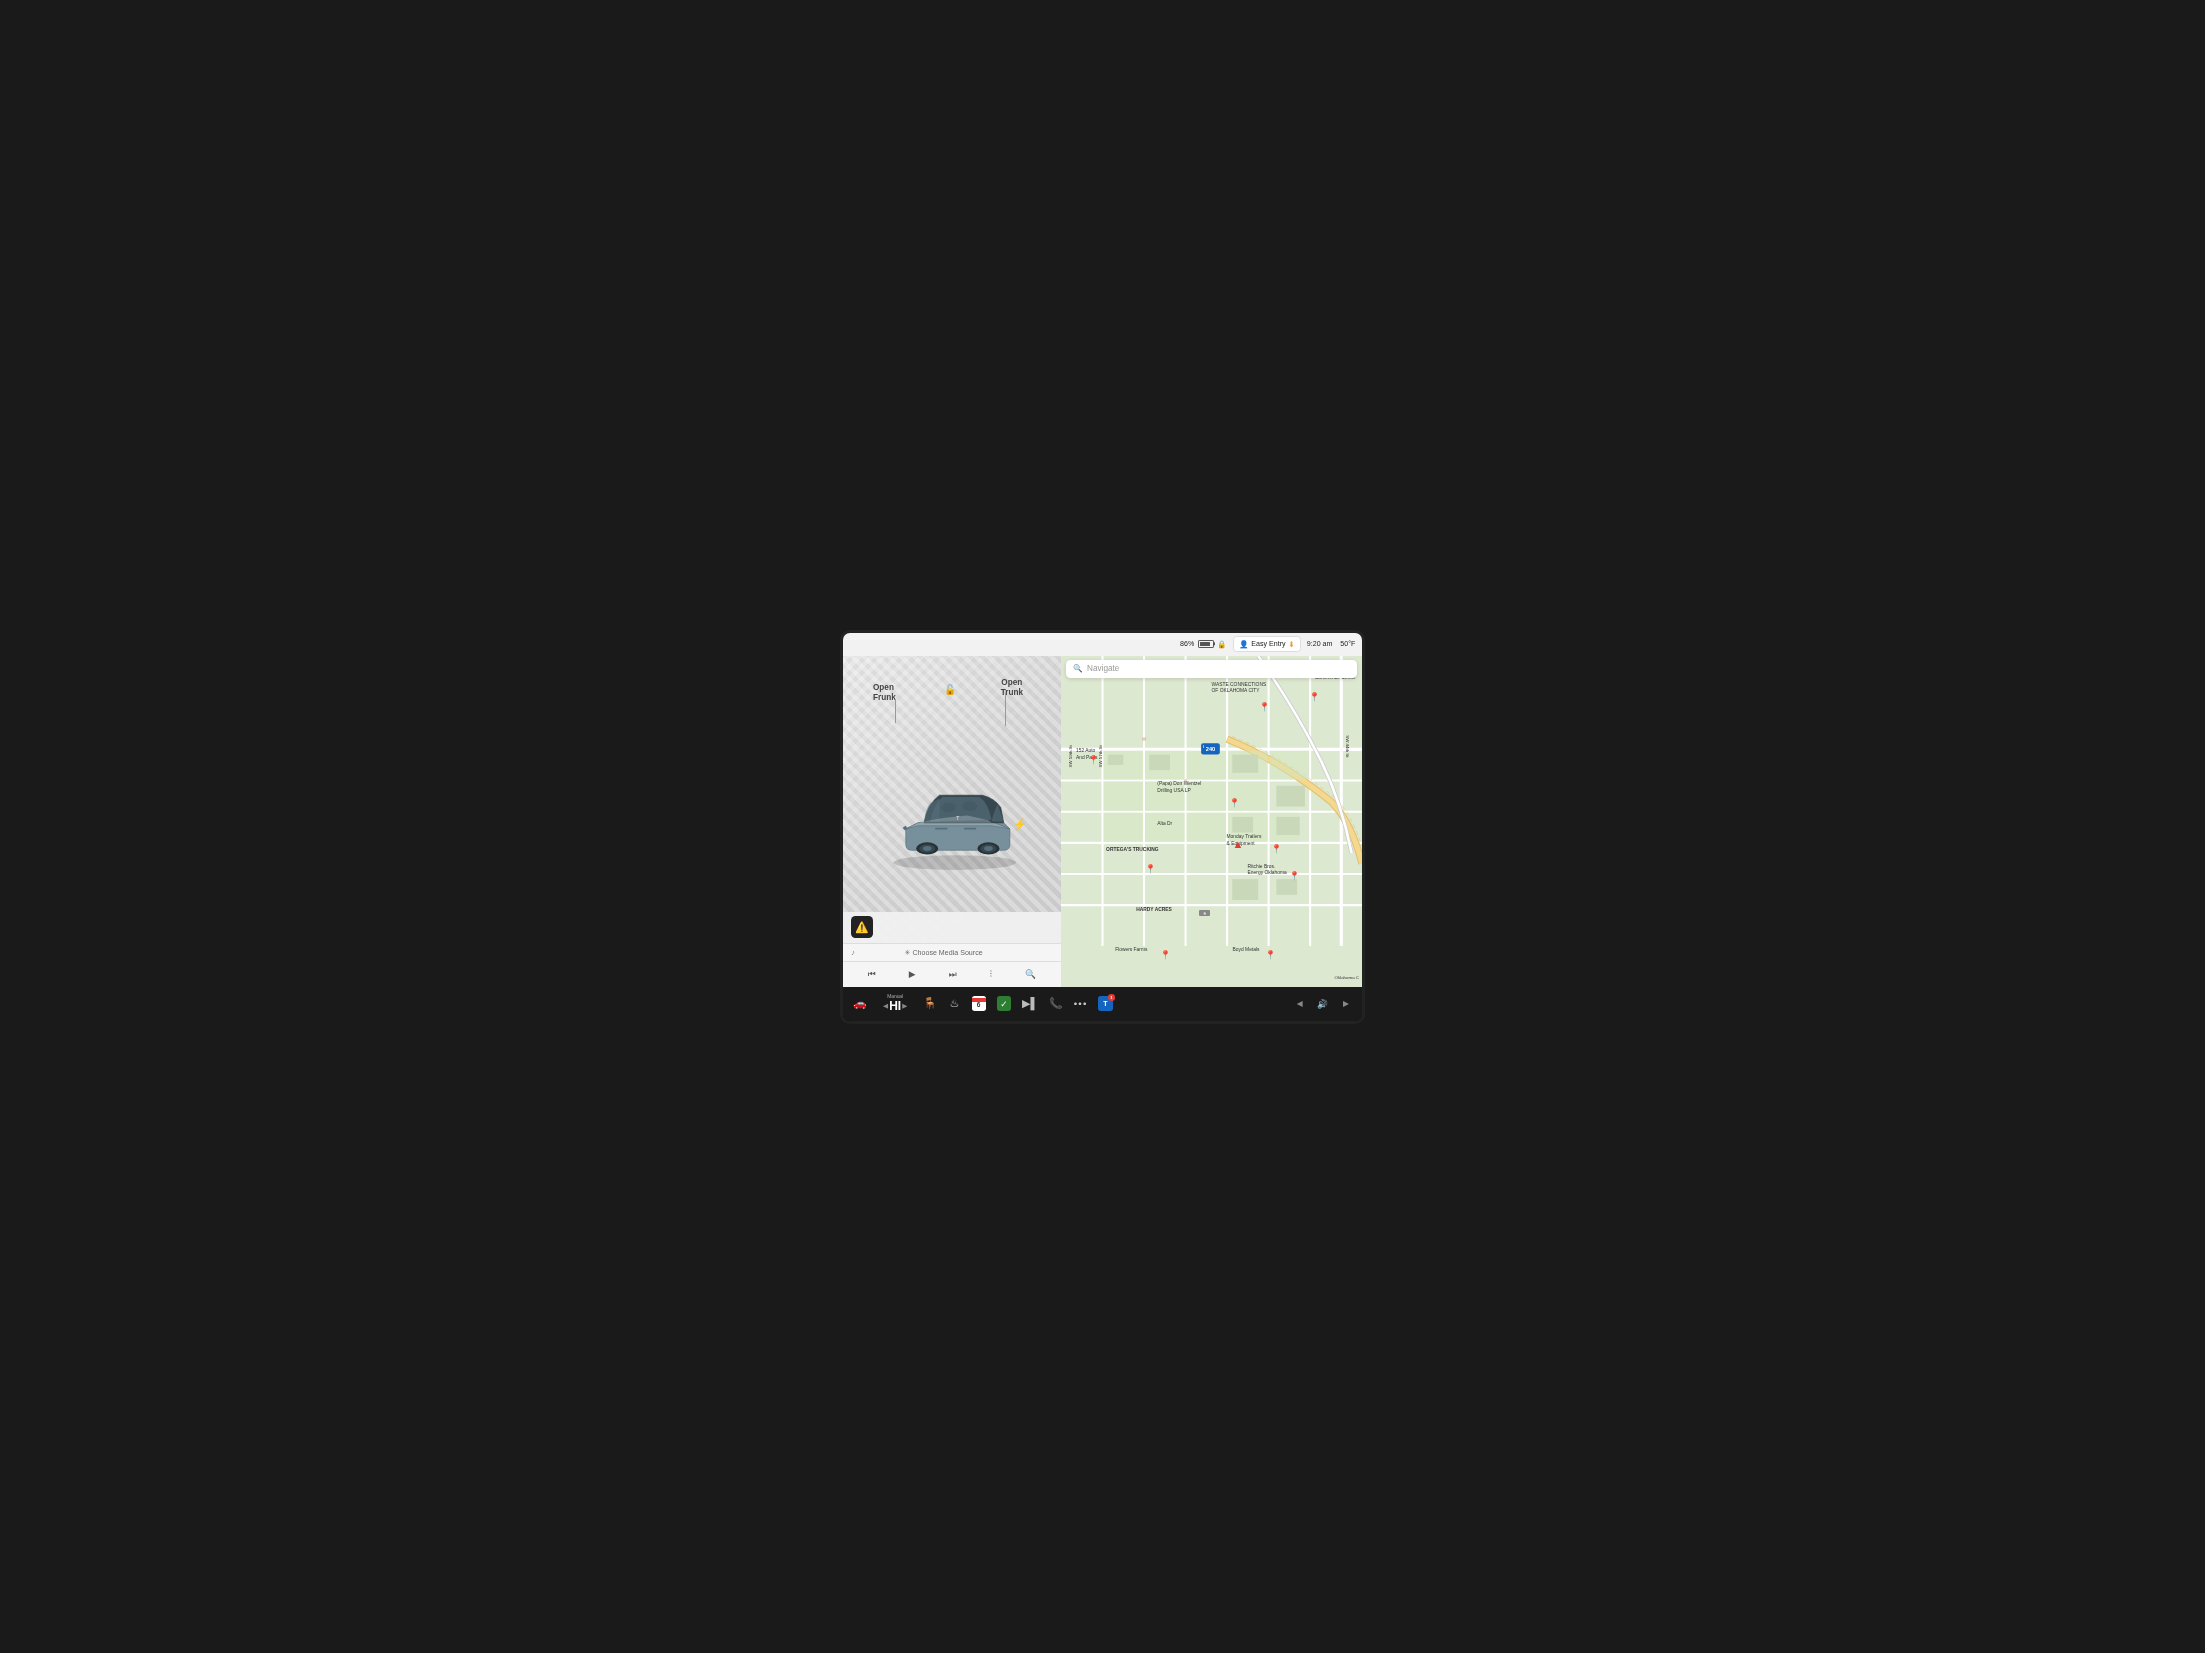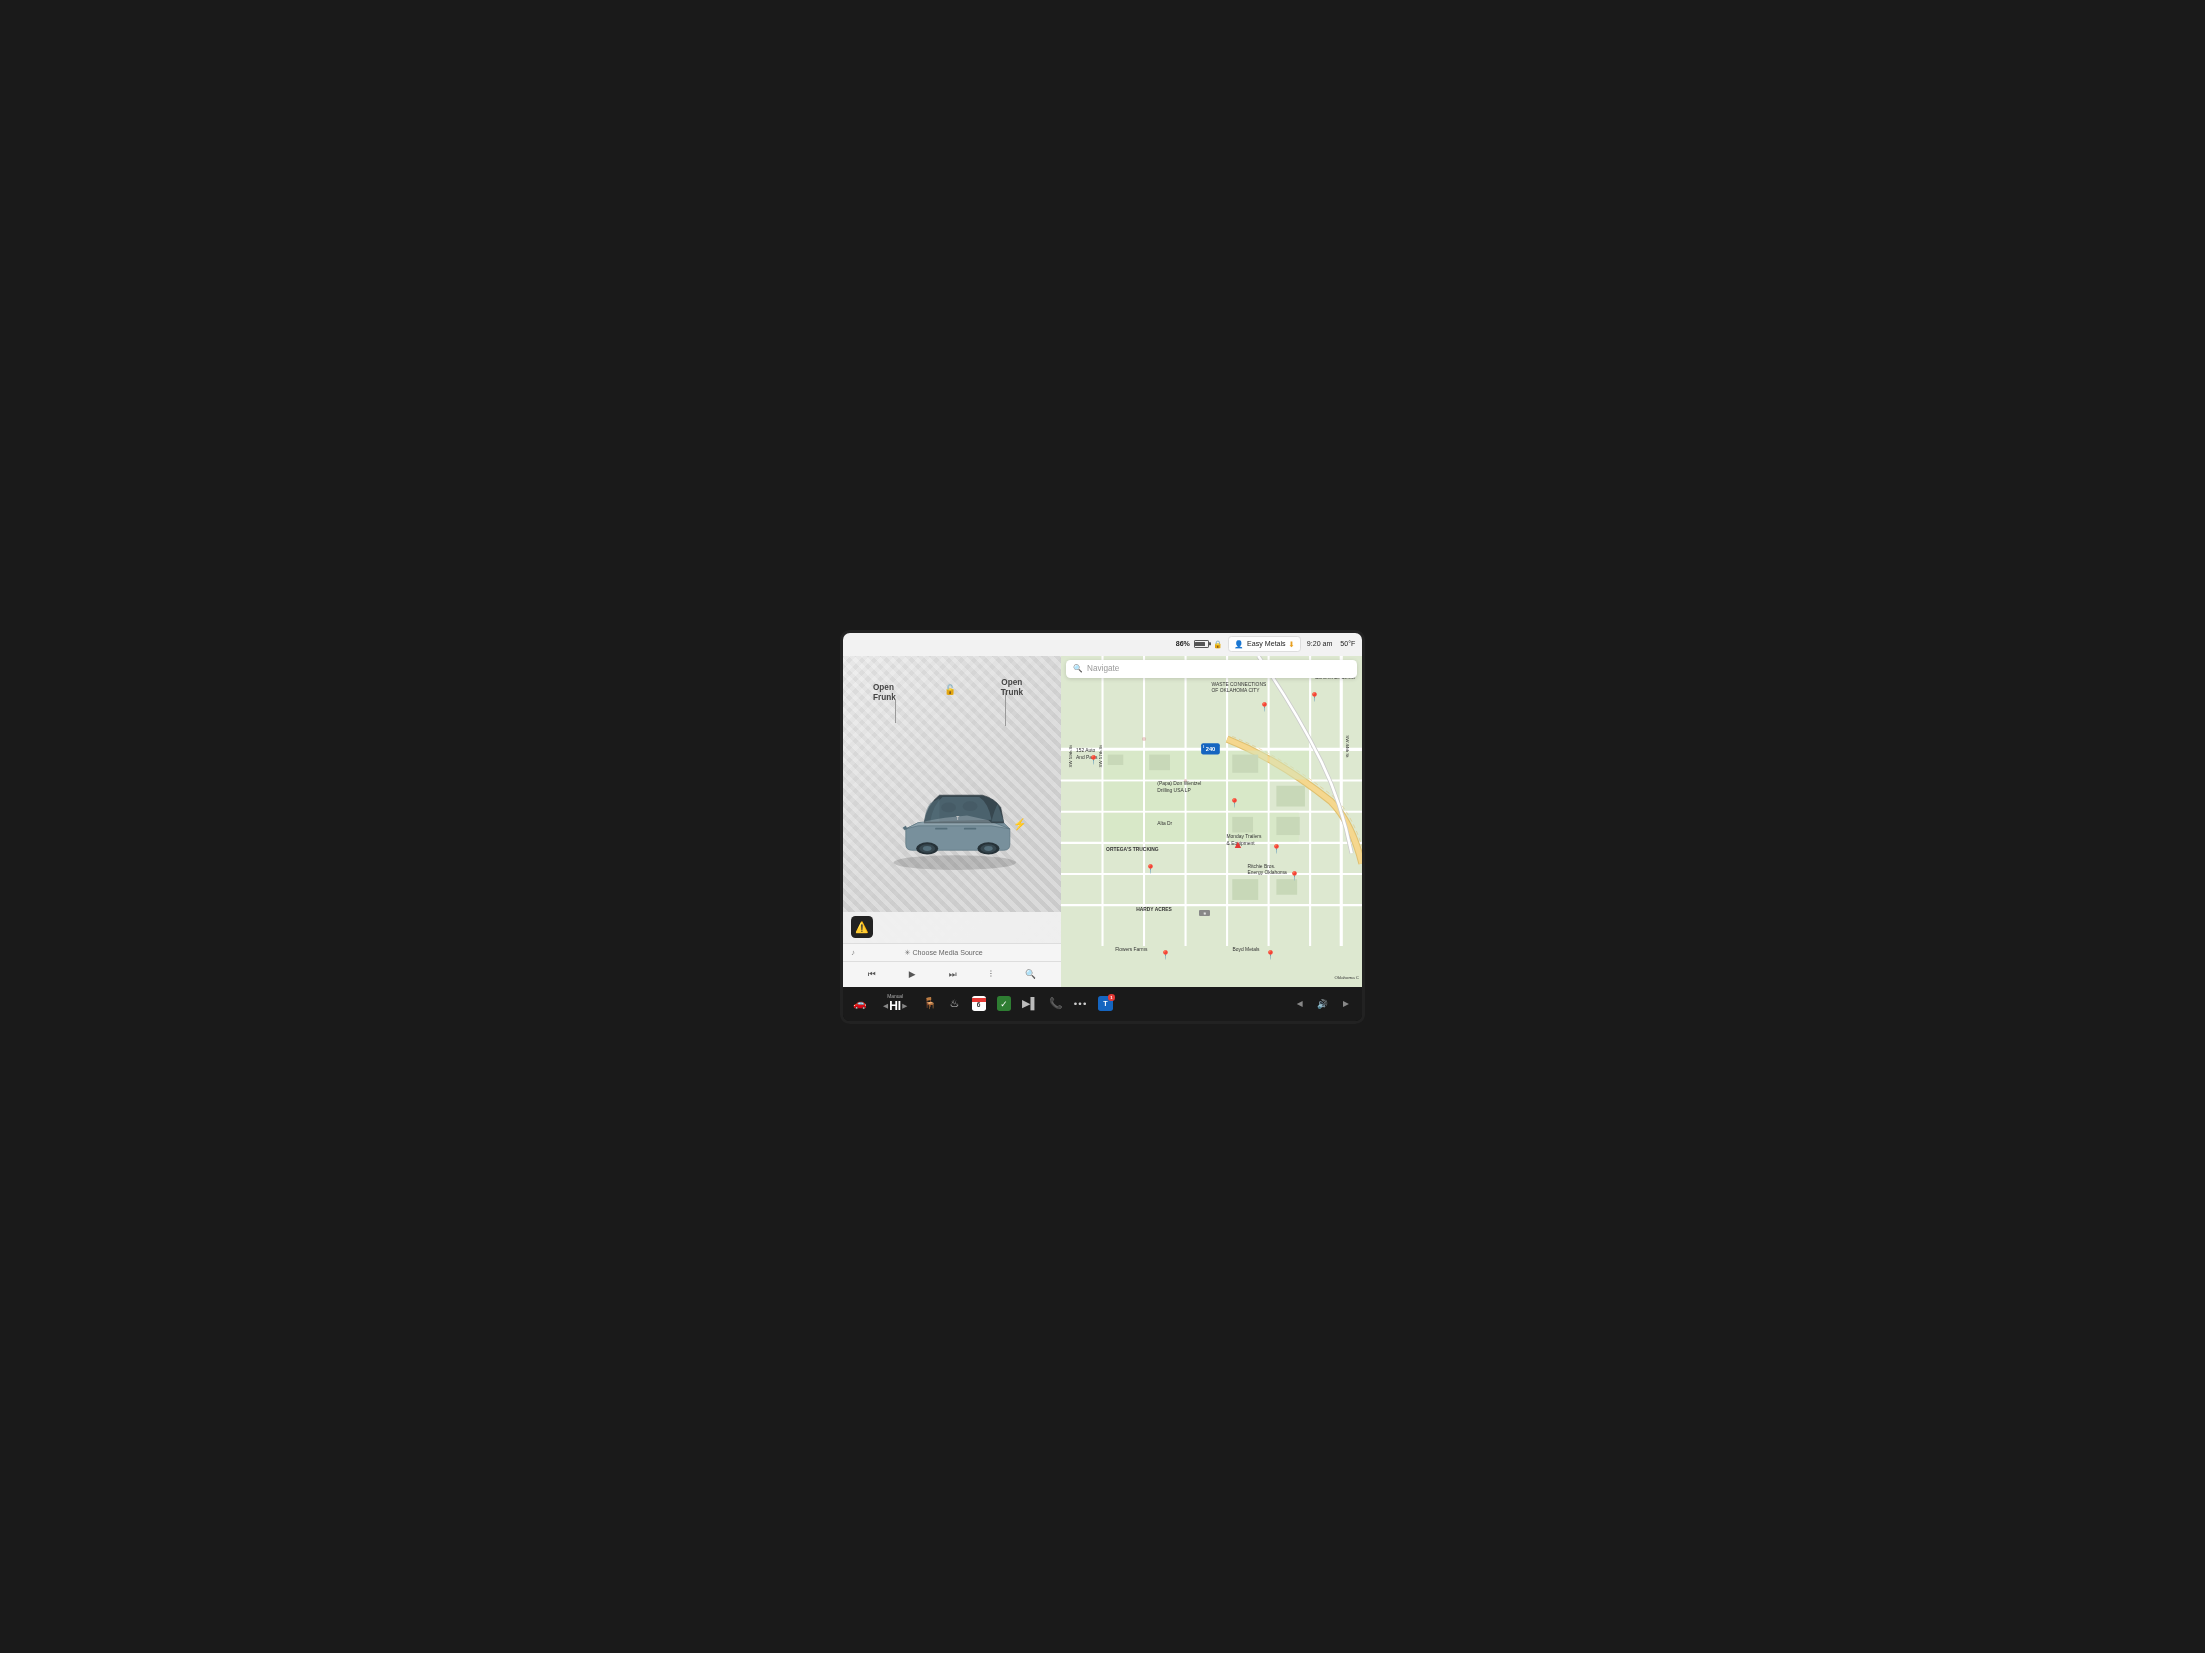--- a/index.html
+++ b/index.html
@@ -36,21 +36,21 @@
       padding: 0 6.6px;
       gap: 5.5px;
       flex-shrink: 0;
     }
     .battery-info {
       display: flex;
       align-items: center;
       gap: 4px;
       font-size: 7.1px;
       color: #222;
-      font-weight: 700;
+      font-weight: 400;
       justify-content: center;
     }
     .battery-bar {
       width: 15.3px;
       height: 7.1px;
       border: 1.1px solid #555;
       border-radius: 1.1px;
       position: relative;
       display: inline-flex;
       align-items: center;
@@ -399,21 +399,21 @@
     <div class="top-bar">
       <div class="battery-info">
         <span>86%</span>
         <div class="battery-bar">
           <div class="battery-fill"></div>
         </div>
         <span class="lock-icon">🔒</span>
       </div>
       <div class="easy-entry-btn">
         <span class="person-icon">👤</span>
-        <span>Easy Metals</span>
+        <span>Easy Entry</span>
         <span class="download-icon">⬇</span>
       </div>
       <div class="time-temp">
         <span>9:20 am</span>
         &nbsp;&nbsp;
         <span>50°F</span>
       </div>
     </div>
 
     <div class="main-content">

